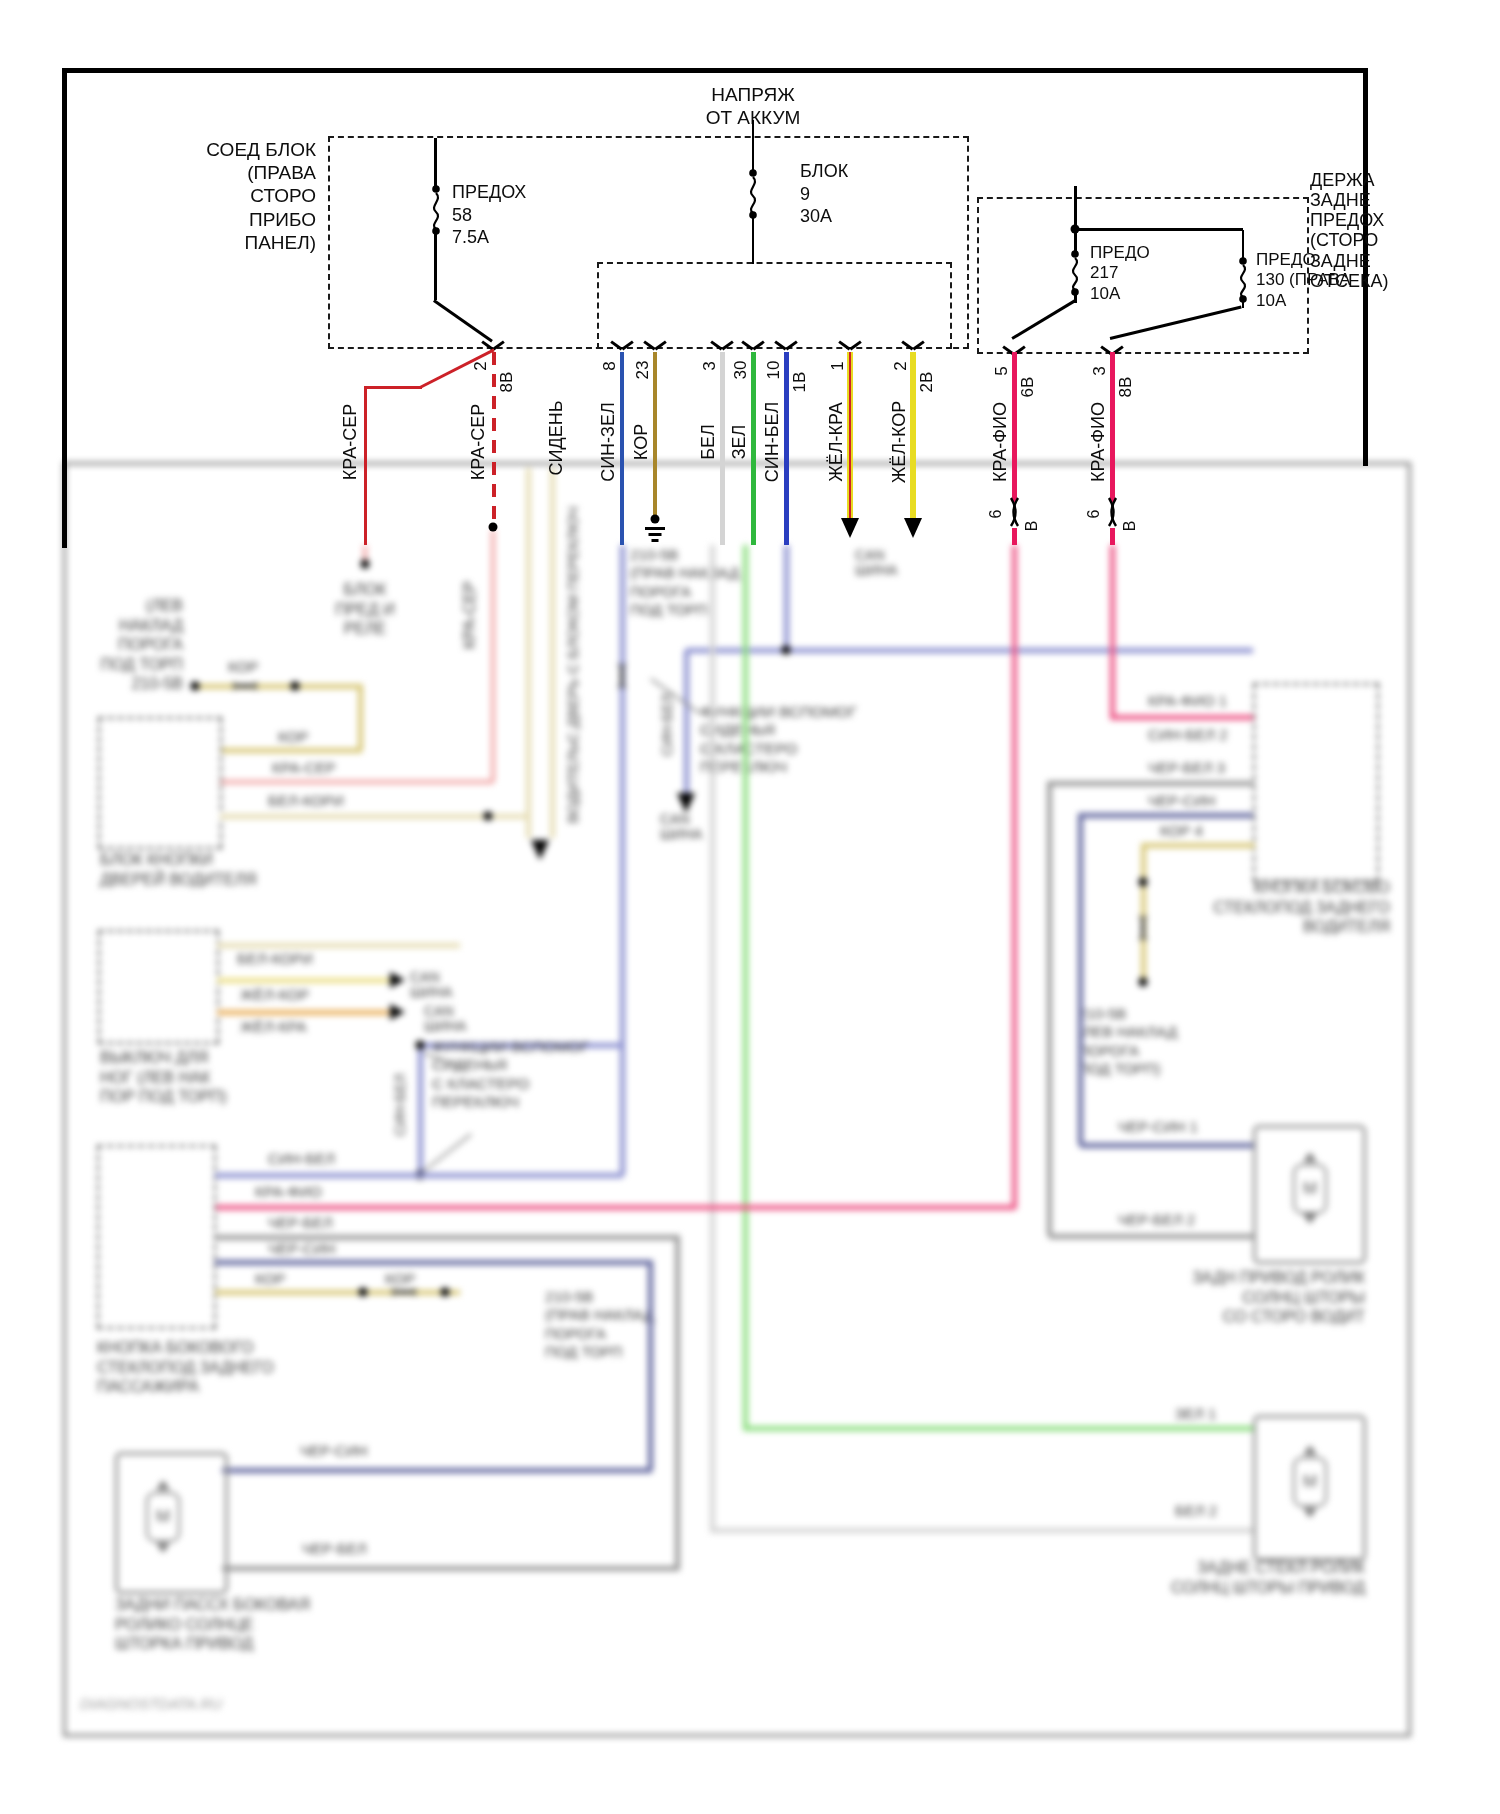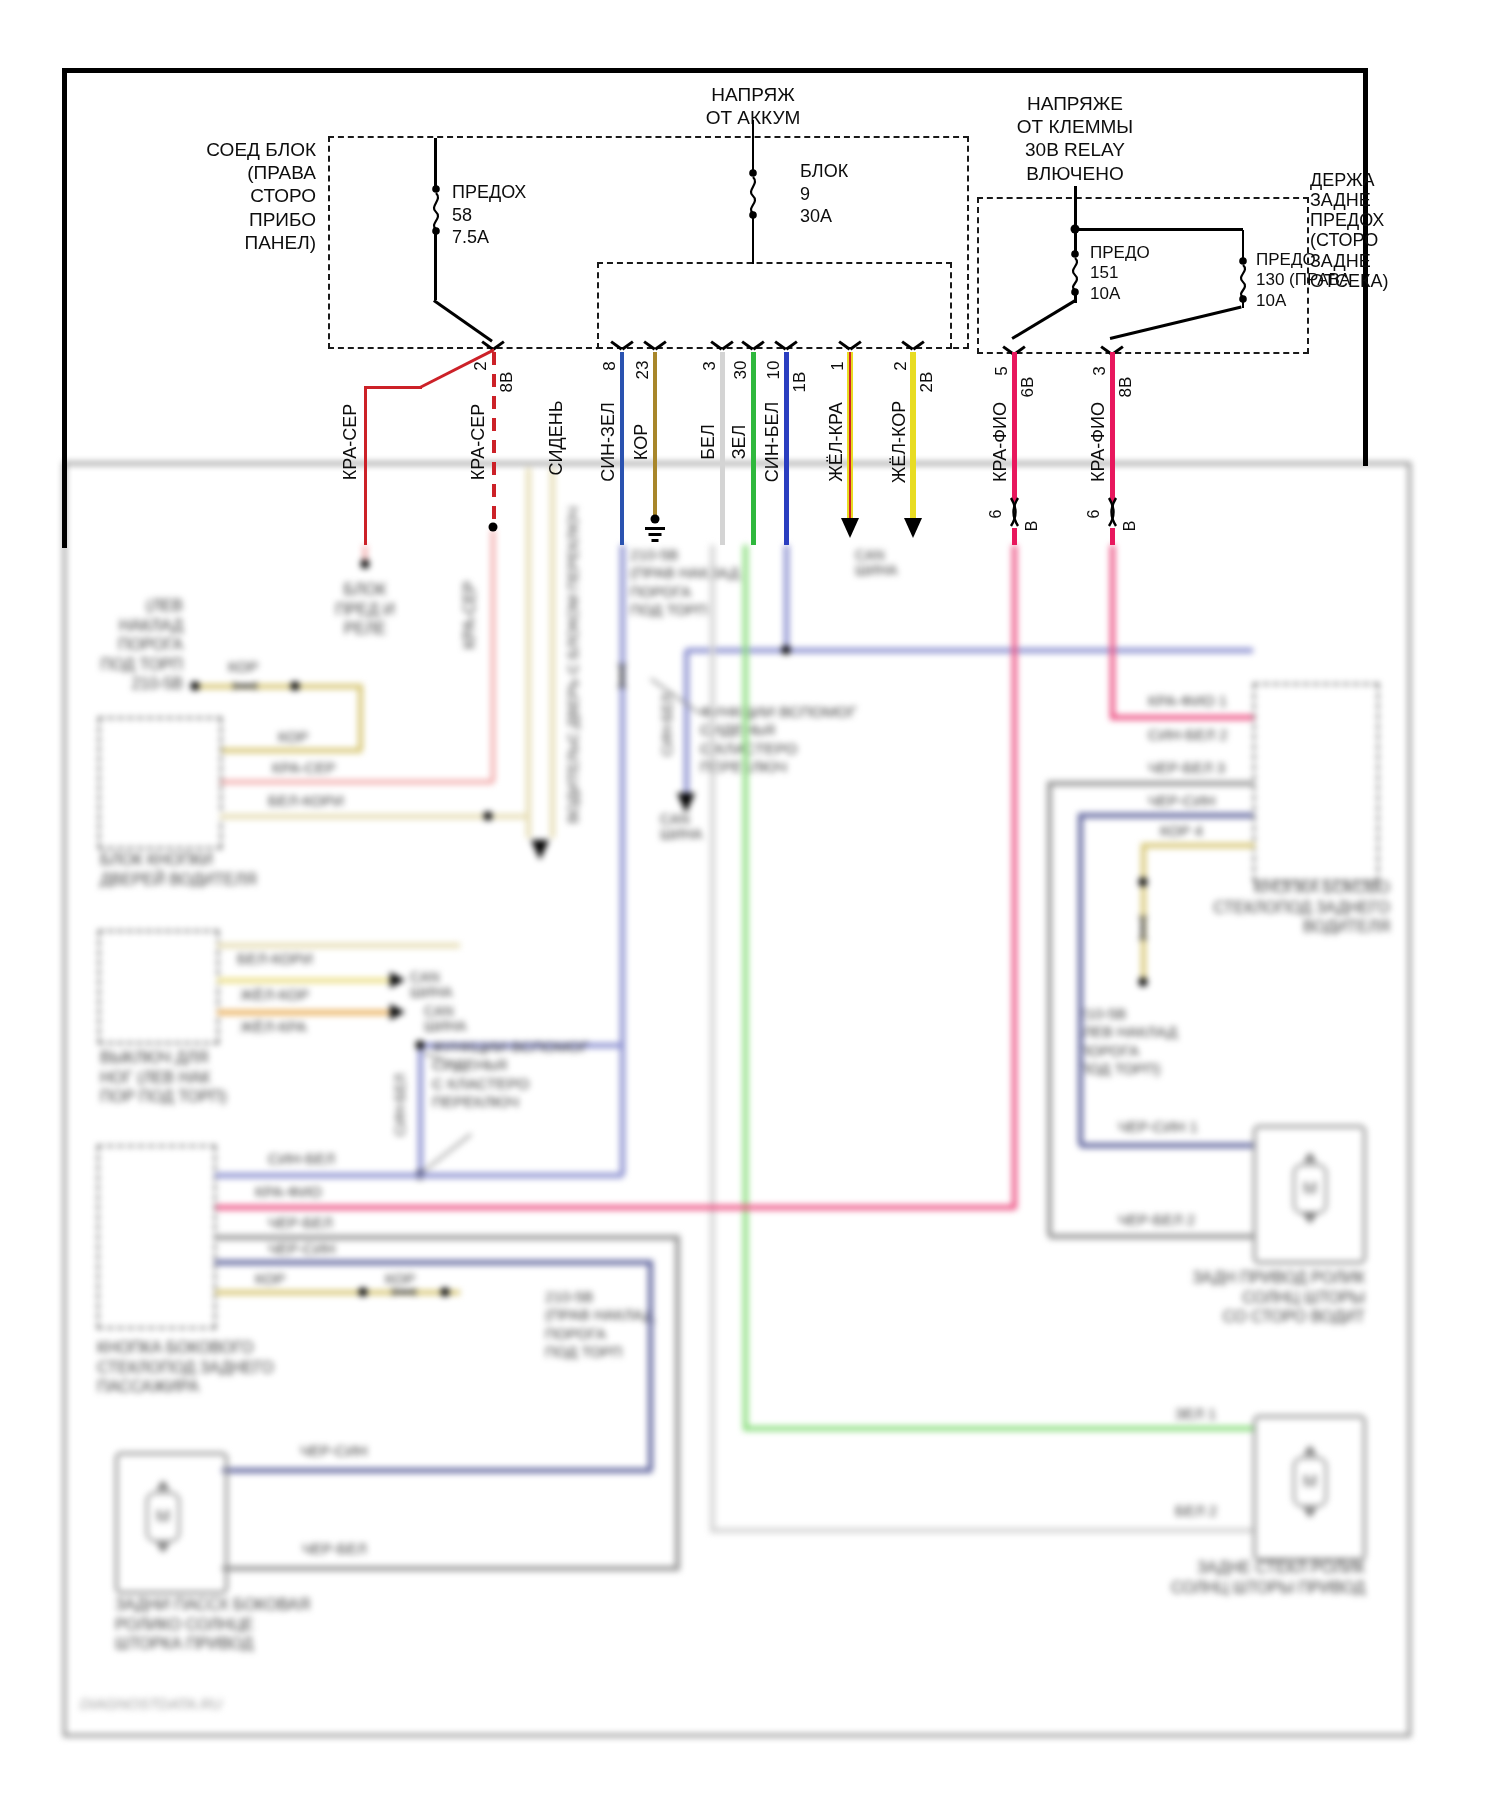--- a/index.html
+++ b/index.html
@@ -262,24 +262,20 @@
   </div>
 
   <div id="sharp-layer">
 
     <div class="h" style="left:62px;top:68px;width:1306px;height:5px;background:#000;"></div>
     <div class="v" style="left:62px;top:68px;width:5px;height:480px;background:#000;"></div>
     <div class="v" style="left:1363px;top:68px;width:5px;height:398px;background:#000;"></div>
 
     <div class="t tc" style="left:678px;top:83px;width:150px;font-size:19px;">НАПРЯЖ
 ОТ АККУМ</div>
-    <div class="t tc" style="left:1000px;top:92px;width:150px;font-size:19px;">НАПРЯЖЕ
-ОТ КЛЕММЫ
-30В RELAY
-ВЛЮЧЕНО</div>
     <div class="t tr" style="left:181px;top:138px;width:135px;font-size:19px;">СОЕД БЛОК
 (ПРАВА
 СТОРО ПРИБО
 ПАНЕЛ)</div>
     <div class="t tc" style="left:640px;top:272px;width:260px;font-size:19px;">ЭЛЕКТРОННЫ
 СОЕДИНИТЕЛ
 БЛОК</div>
     <div class="t" style="left:1310px;top:170px;width:100px;font-size:18px;line-height:1.12;">ДЕРЖА
 ЗАДНЕ
 ПРЕДОХ
@@ -314,21 +310,21 @@
     <div class="dot" style="left:1075px;top:229px;"></div>
     <div class="h" style="left:1075px;top:228px;width:168px;height:2.6px;background:#000;"></div>
     <div class="v" style="left:1074px;top:230px;width:2.6px;height:23px;background:#000;"></div>
     <span class="svgicon" style="left:1075px;top:249px;"><svg width="16" height="48" viewBox="0 0 16 48">
           <circle cx="8" cy="5" r="3.8"></circle>
           <path d="M8 9 C15 15 1 20 8 26 C15 32 1 37 8 41" fill="none" stroke="#000" stroke-width="2.2"></path>
           <circle cx="8" cy="43" r="3.8"></circle>
         </svg></span>
     <div class="v" style="left:1074px;top:295px;width:2.6px;height:8px;background:#000;"></div>
     <div class="d" style="left:1012px;top:337px;width:73px;height:2.6px;background:#000;transform:rotate(-31deg);"></div>
-    <div class="t" style="left:1090px;top:243px;font-size:17px;line-height:1.2;"><span>ПРЕДО</span><br><span>151</span><br><span>10А</span></div>
+    <div class="t" style="left:1090px;top:243px;font-size:17px;line-height:1.2;"><span>ПРЕДО</span><br><span>217</span><br><span>10А</span></div>
 
     <div class="v" style="left:1241.5px;top:230px;width:2.6px;height:30px;background:#000;"></div>
     <span class="svgicon" style="left:1243px;top:256px;"><svg width="16" height="48" viewBox="0 0 16 48">
           <circle cx="8" cy="5" r="3.8"></circle>
           <path d="M8 9 C15 15 1 20 8 26 C15 32 1 37 8 41" fill="none" stroke="#000" stroke-width="2.2"></path>
           <circle cx="8" cy="43" r="3.8"></circle>
         </svg></span>
     <div class="v" style="left:1241.5px;top:302px;width:2.6px;height:6px;background:#000;"></div>
     <div class="d" style="left:1110px;top:337px;width:135px;height:2.6px;background:#000;transform:rotate(-13.5deg);"></div>
     <div class="t" style="left:1256px;top:250px;font-size:17px;line-height:1.2;background:rgba(255,255,255,0);"><span>ПРЕДО</span><br><span>130 (ПРАВА</span><br><span>10А</span></div>

